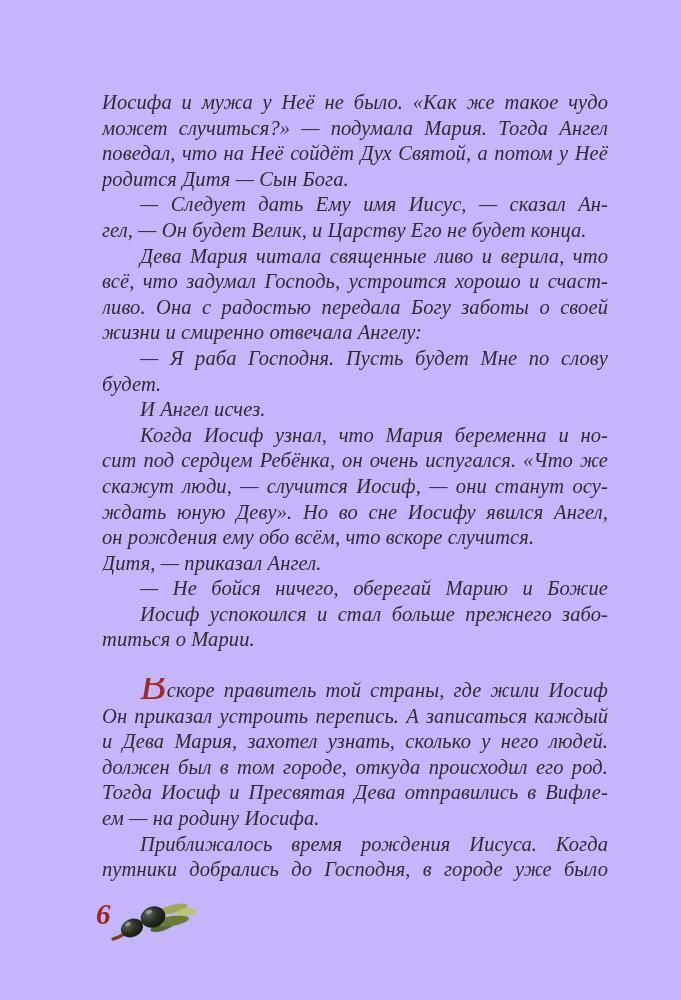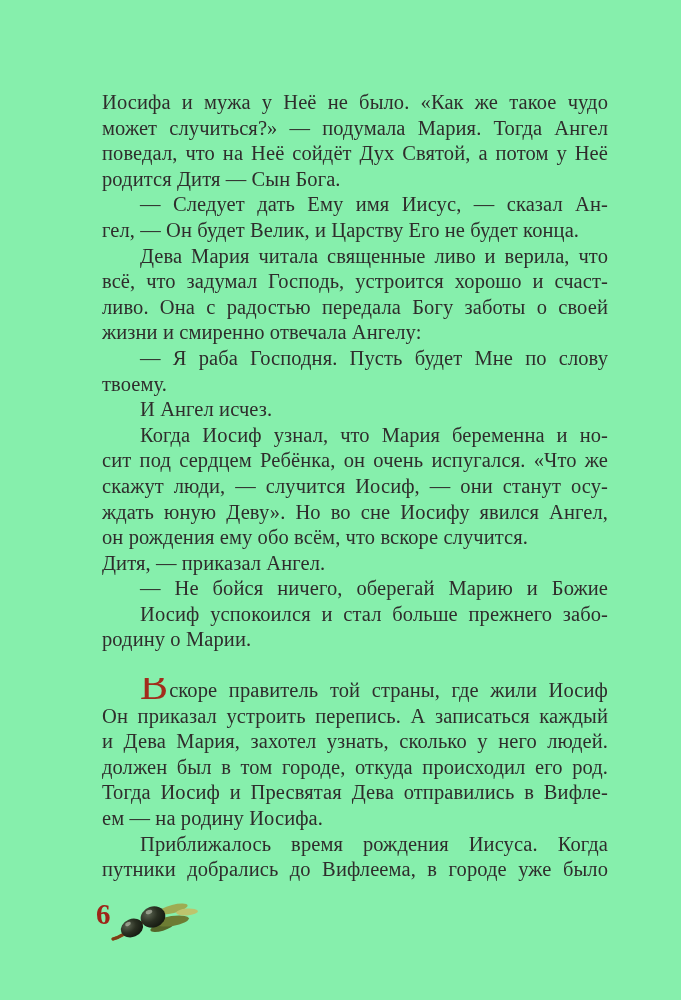--- a/index.html
+++ b/index.html
@@ -4,23 +4,24 @@
 <style>
   html, body {
     margin: 0;
     padding: 0;
     background: #ffffff;
   }
   .page {
     position: relative;
     width: 681px;
     height: 1000px;
-    background: #86efac;
+    background: #c4b5fd;
     overflow: hidden;
     font-family: "Liberation Serif", "DejaVu Serif", serif;
+    font-style: italic;
   }
   .text-block {
     position: absolute;
     left: 102px;
     top: 90px;
     width: 506px;
     font-size: 20.5px;
     line-height: 25.6px;
     color: #2f2d2c;
     letter-spacing: 0.1px;
@@ -85,51 +86,51 @@
         <div class="line last">гел, — Он будет Велик, и Царству Его не будет конца.</div>
       </div>
       <div class="para">
         <div class="line indent">Дева Мария читала священные ливо и верила, что</div>
         <div class="line">всё, что задумал Господь, устроится хорошо и счаст-</div>
         <div class="line">ливо. Она с радостью передала Богу заботы о своей</div>
         <div class="line last">жизни и смиренно отвечала Ангелу:</div>
       </div>
       <div class="para">
         <div class="line indent">— Я раба Господня. Пусть будет Мне по слову</div>
-        <div class="line last">твоему.</div>
+        <div class="line last">будет.</div>
       </div>
       <div class="para">
         <div class="line indent last">И Ангел исчез.</div>
       </div>
       <div class="para">
         <div class="line indent">Когда Иосиф узнал, что Мария беременна и но-</div>
         <div class="line">сит под сердцем Ребёнка, он очень испугался. «Что же</div>
         <div class="line">скажут люди, — случится Иосиф, — они станут осу-</div>
         <div class="line">ждать юную Деву». Но во сне Иосифу явился Ангел,</div>
         <div class="line last">он рождения ему обо всём, что вскоре случится.</div>
       </div>
       <div class="para">
         <div class="line last">Дитя, — приказал Ангел.</div>
         <div class="line indent">— Не бойся ничего, оберегай Марию и Божие</div>
       </div>
       <div class="para">
         <div class="line indent">Иосиф успокоился и стал больше прежнего забо-</div>
-        <div class="line last">родину о Марии.</div>
+        <div class="line last">титься о Марии.</div>
       </div>
       <div class="para space-before">
         <div class="line indent"><span class="dropcap" style="color: rgb(162, 44, 28);">В</span>скоре правитель той страны, где жили Иосиф</div>
         <div class="line">Он приказал устроить перепись. А записаться каждый</div>
         <div class="line">и Дева Мария, захотел узнать, сколько у него людей.</div>
         <div class="line">должен был в том городе, откуда происходил его род.</div>
         <div class="line">Тогда Иосиф и Пресвятая Дева отправились в Вифле-</div>
         <div class="line last">ем — на родину Иосифа.</div>
       </div>
       <div class="para">
         <div class="line indent">Приближалось время рождения Иисуса. Когда</div>
-        <div class="line">путники добрались до Вифлеема, в городе уже было</div>
+        <div class="line">путники добрались до Господня, в городе уже было</div>
       </div>
     </main>
 
   <footer class="page-footer">
     <span class="page-number" style="color: rgb(158, 36, 24);">6</span>
     <svg class="olive-branch" width="92" height="48" viewBox="0 0 92 48" aria-hidden="true">
       <defs>
         <radialGradient id="oliveGrad" cx="0.35" cy="0.3" r="0.85">
           <stop offset="0%" stop-color="#5c6552"></stop>
           <stop offset="45%" stop-color="#2a3022"></stop>

